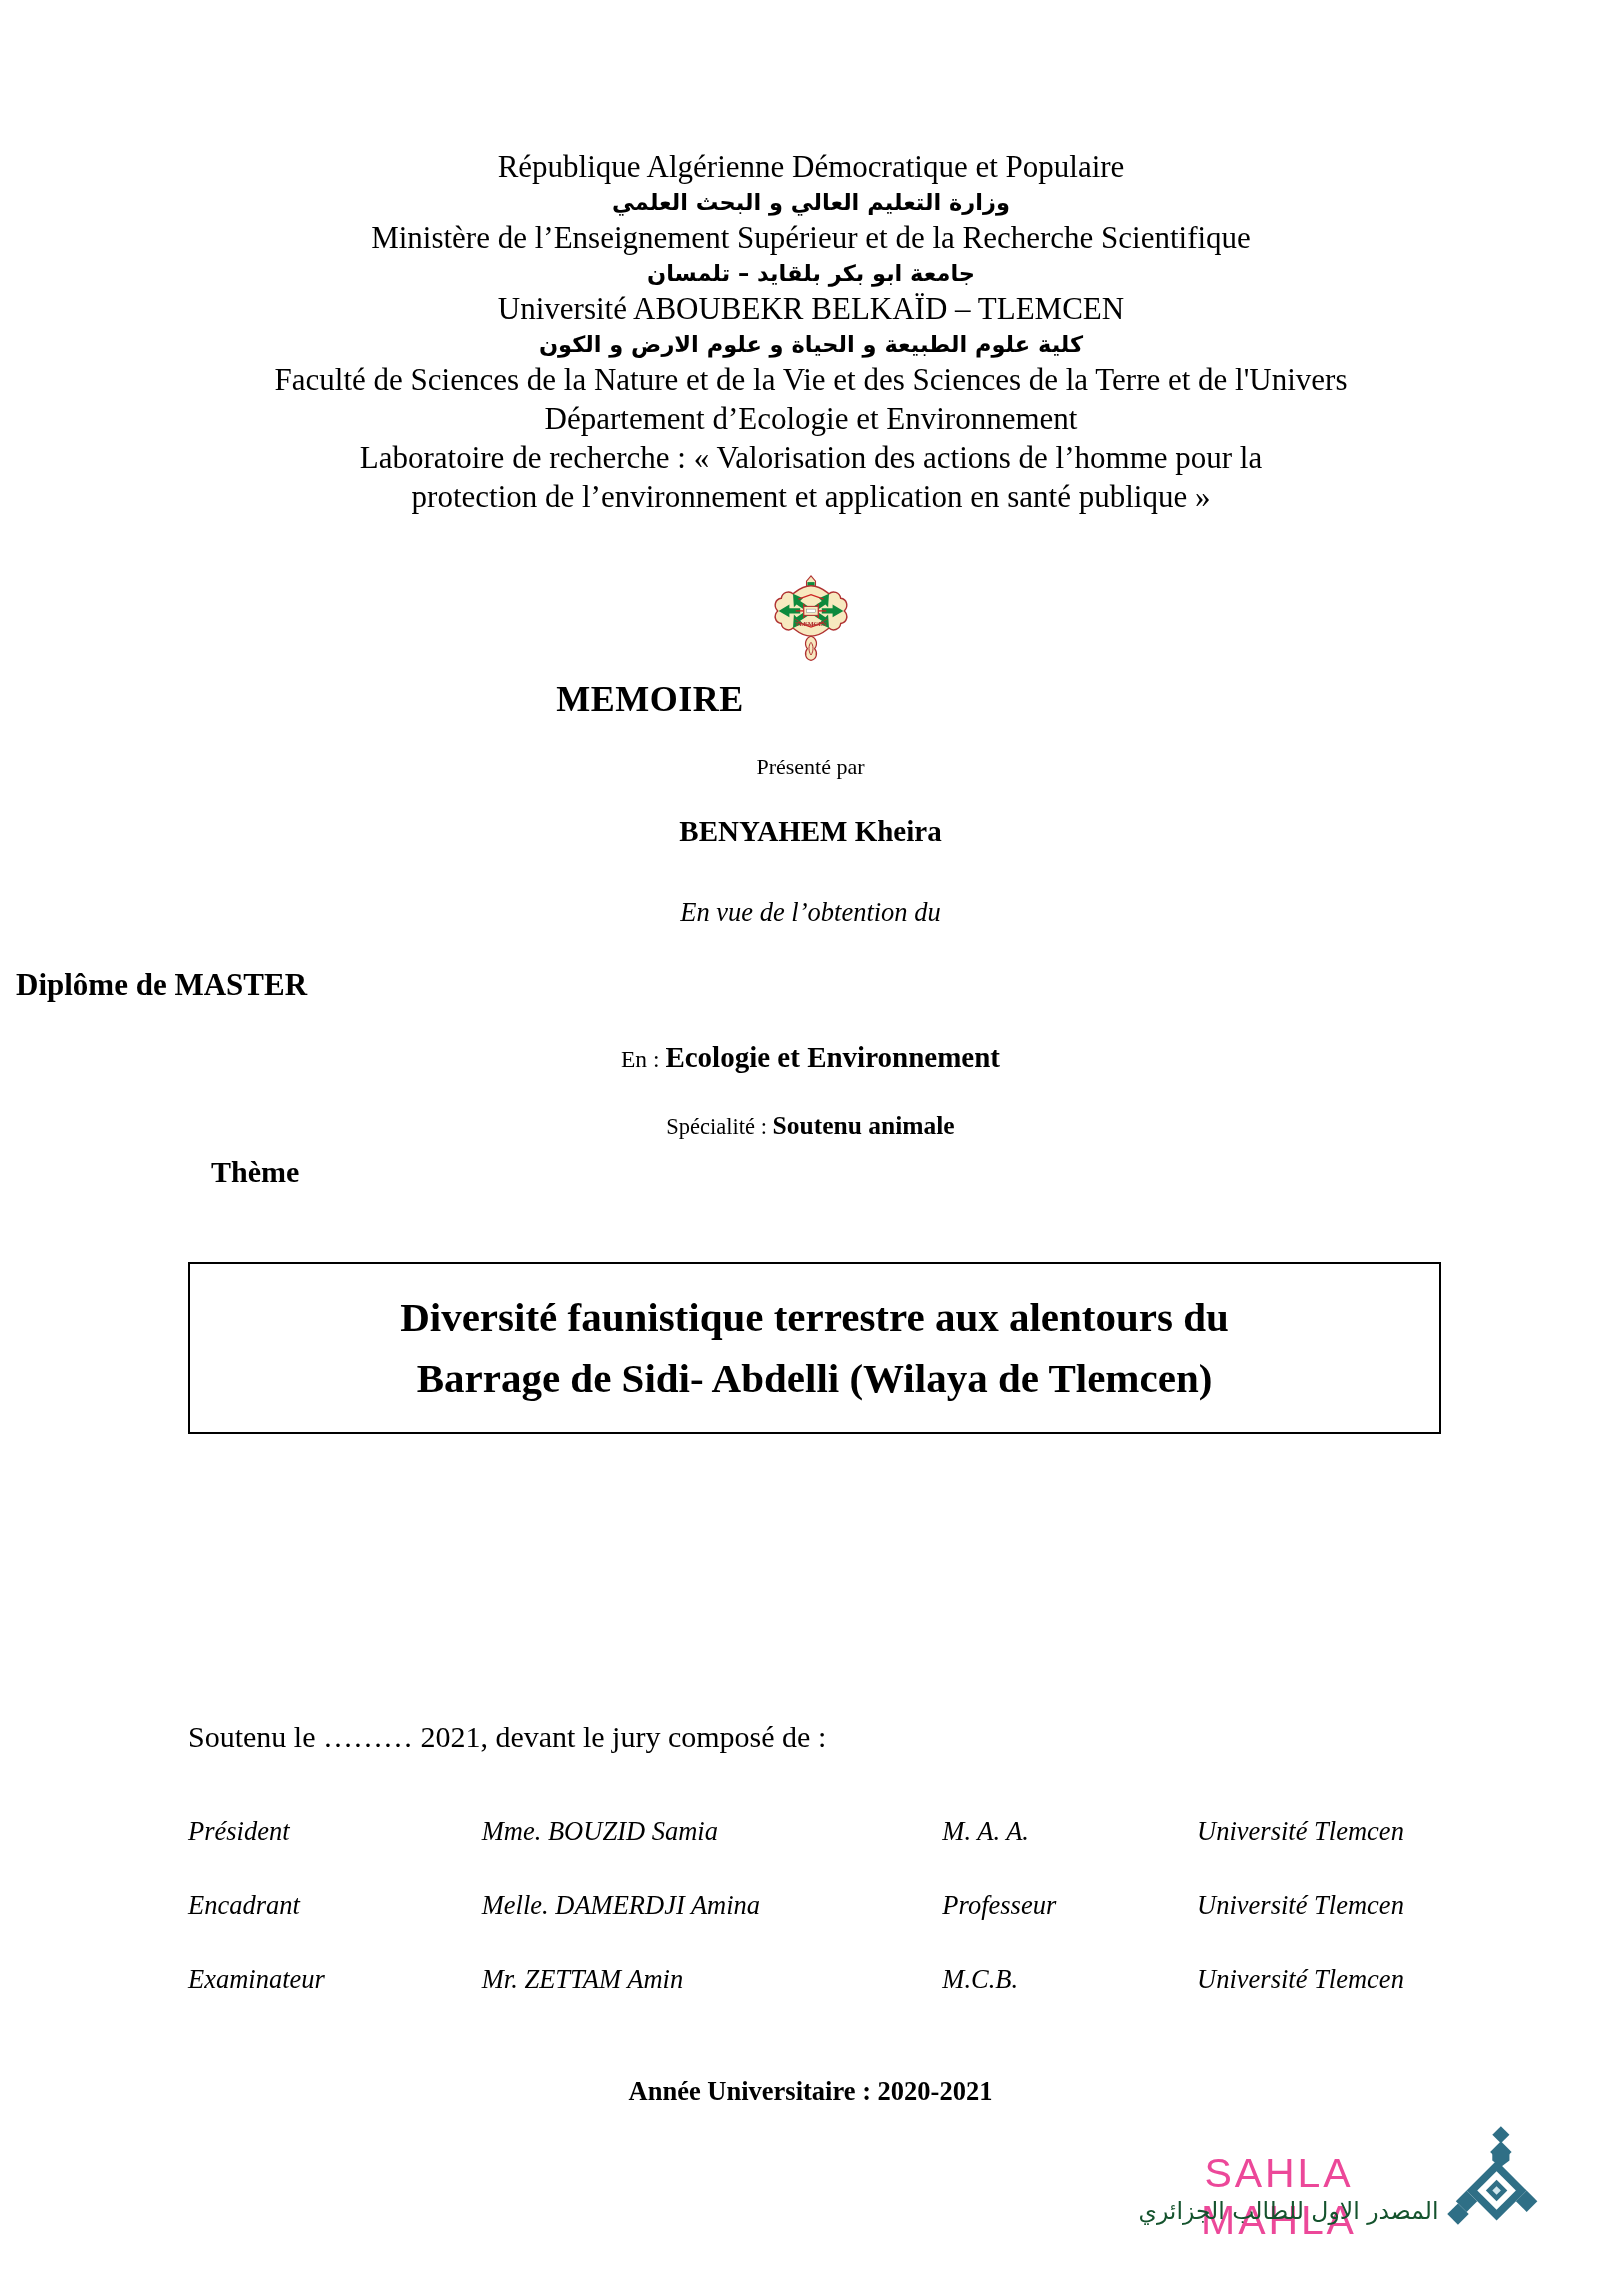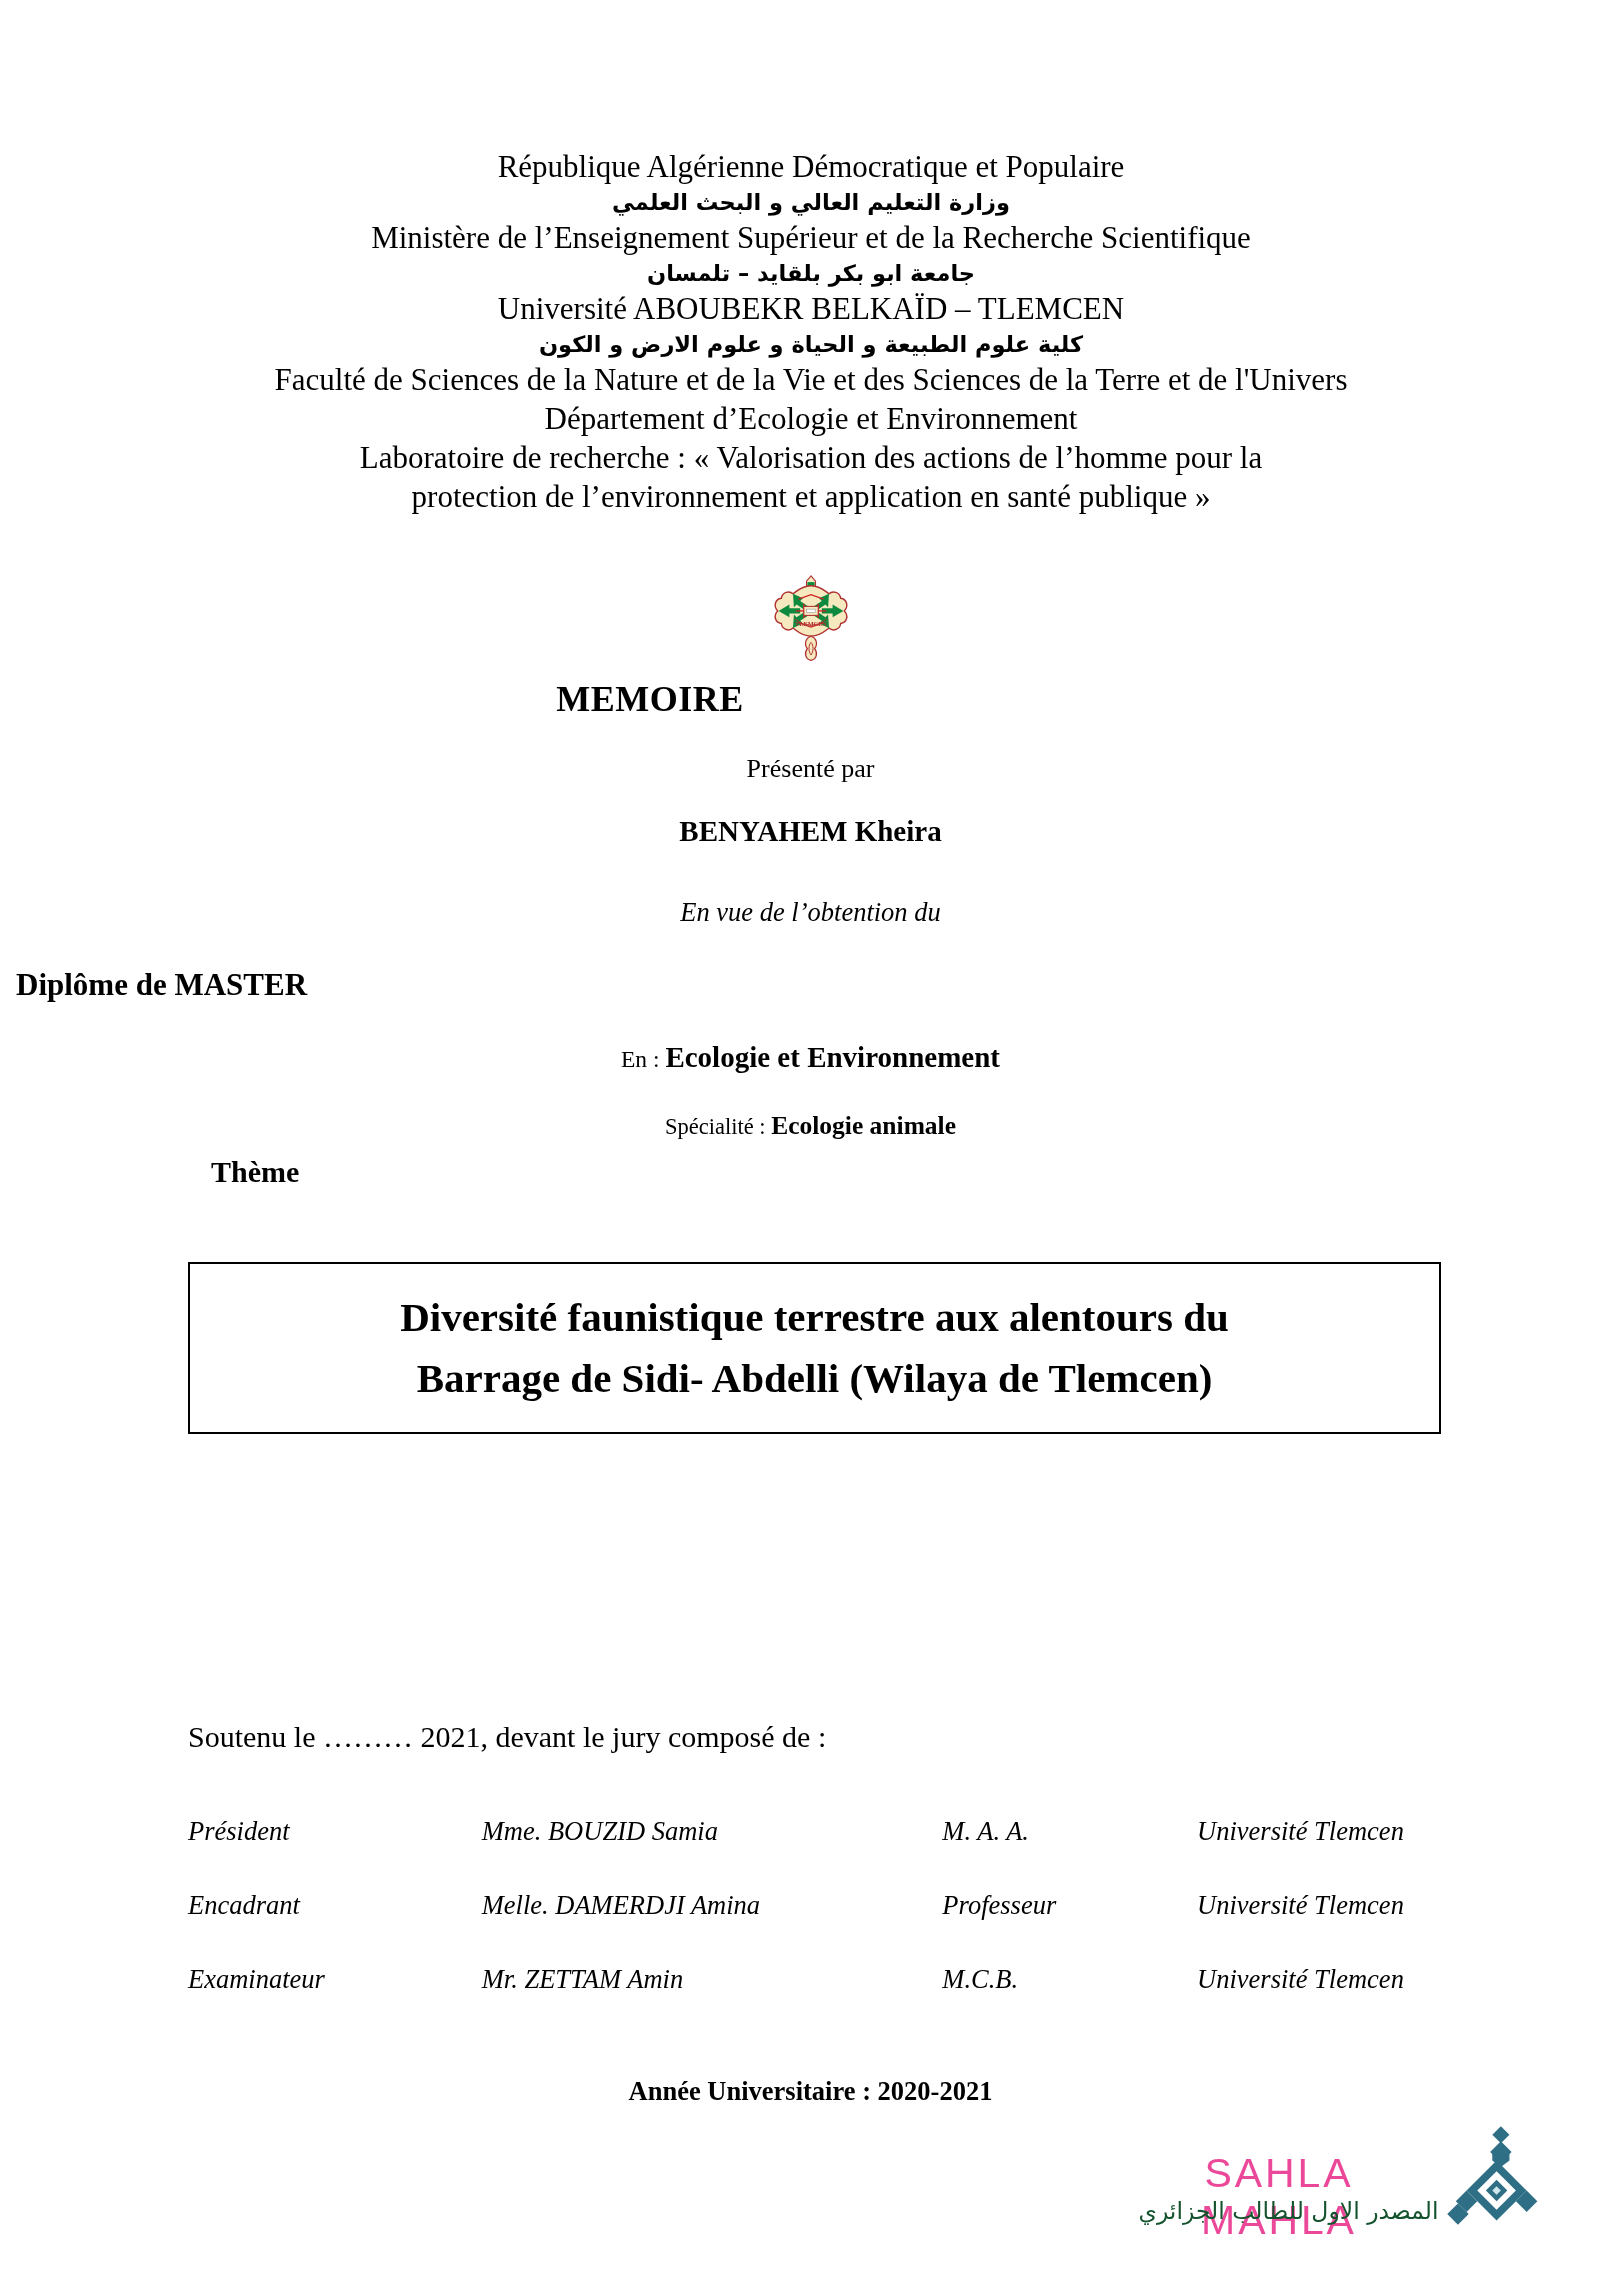--- a/index.html
+++ b/index.html
@@ -66,21 +66,21 @@
     font-size: 36px;
     font-weight: bold;
     letter-spacing: 0.5px;
   }
   .presente {
     position: absolute;
     top: 754px;
     left: 0;
     width: 1621px;
     text-align: center;
-    font-size: 26px;
+    font-size: 22px;
   }
   .author {
     position: absolute;
     top: 815px;
     left: 0;
     width: 1621px;
     text-align: center;
     font-size: 29px;
     font-weight: bold;
   }
@@ -298,21 +298,21 @@
   <div class="presente">Présenté par</div>
   <div class="author">BENYAHEM Kheira</div>
   <div class="envue">En vue de  l’obtention du</div>
   <div class="diplome">Diplôme de MASTER</div>
 
   <div class="enline">
     <span>En : </span><b>Ecologie et Environnement</b>
   </div>
 
   <div class="specline">
-    <span>Spécialité : </span><b>Ecologie animale</b>
+    <span>Spécialité : </span><b>Soutenu animale</b>
   </div>
 
   <div class="theme-label">Thème</div>
 
   <div class="title-box">
     <div class="title-line">Diversité faunistique terrestre aux alentours du</div>
     <div class="title-line">Barrage de Sidi- Abdelli (Wilaya de Tlemcen)</div>
   </div>
 
   <div class="soutenu">Soutenu  le ……… 2021, devant le jury composé de :</div>

